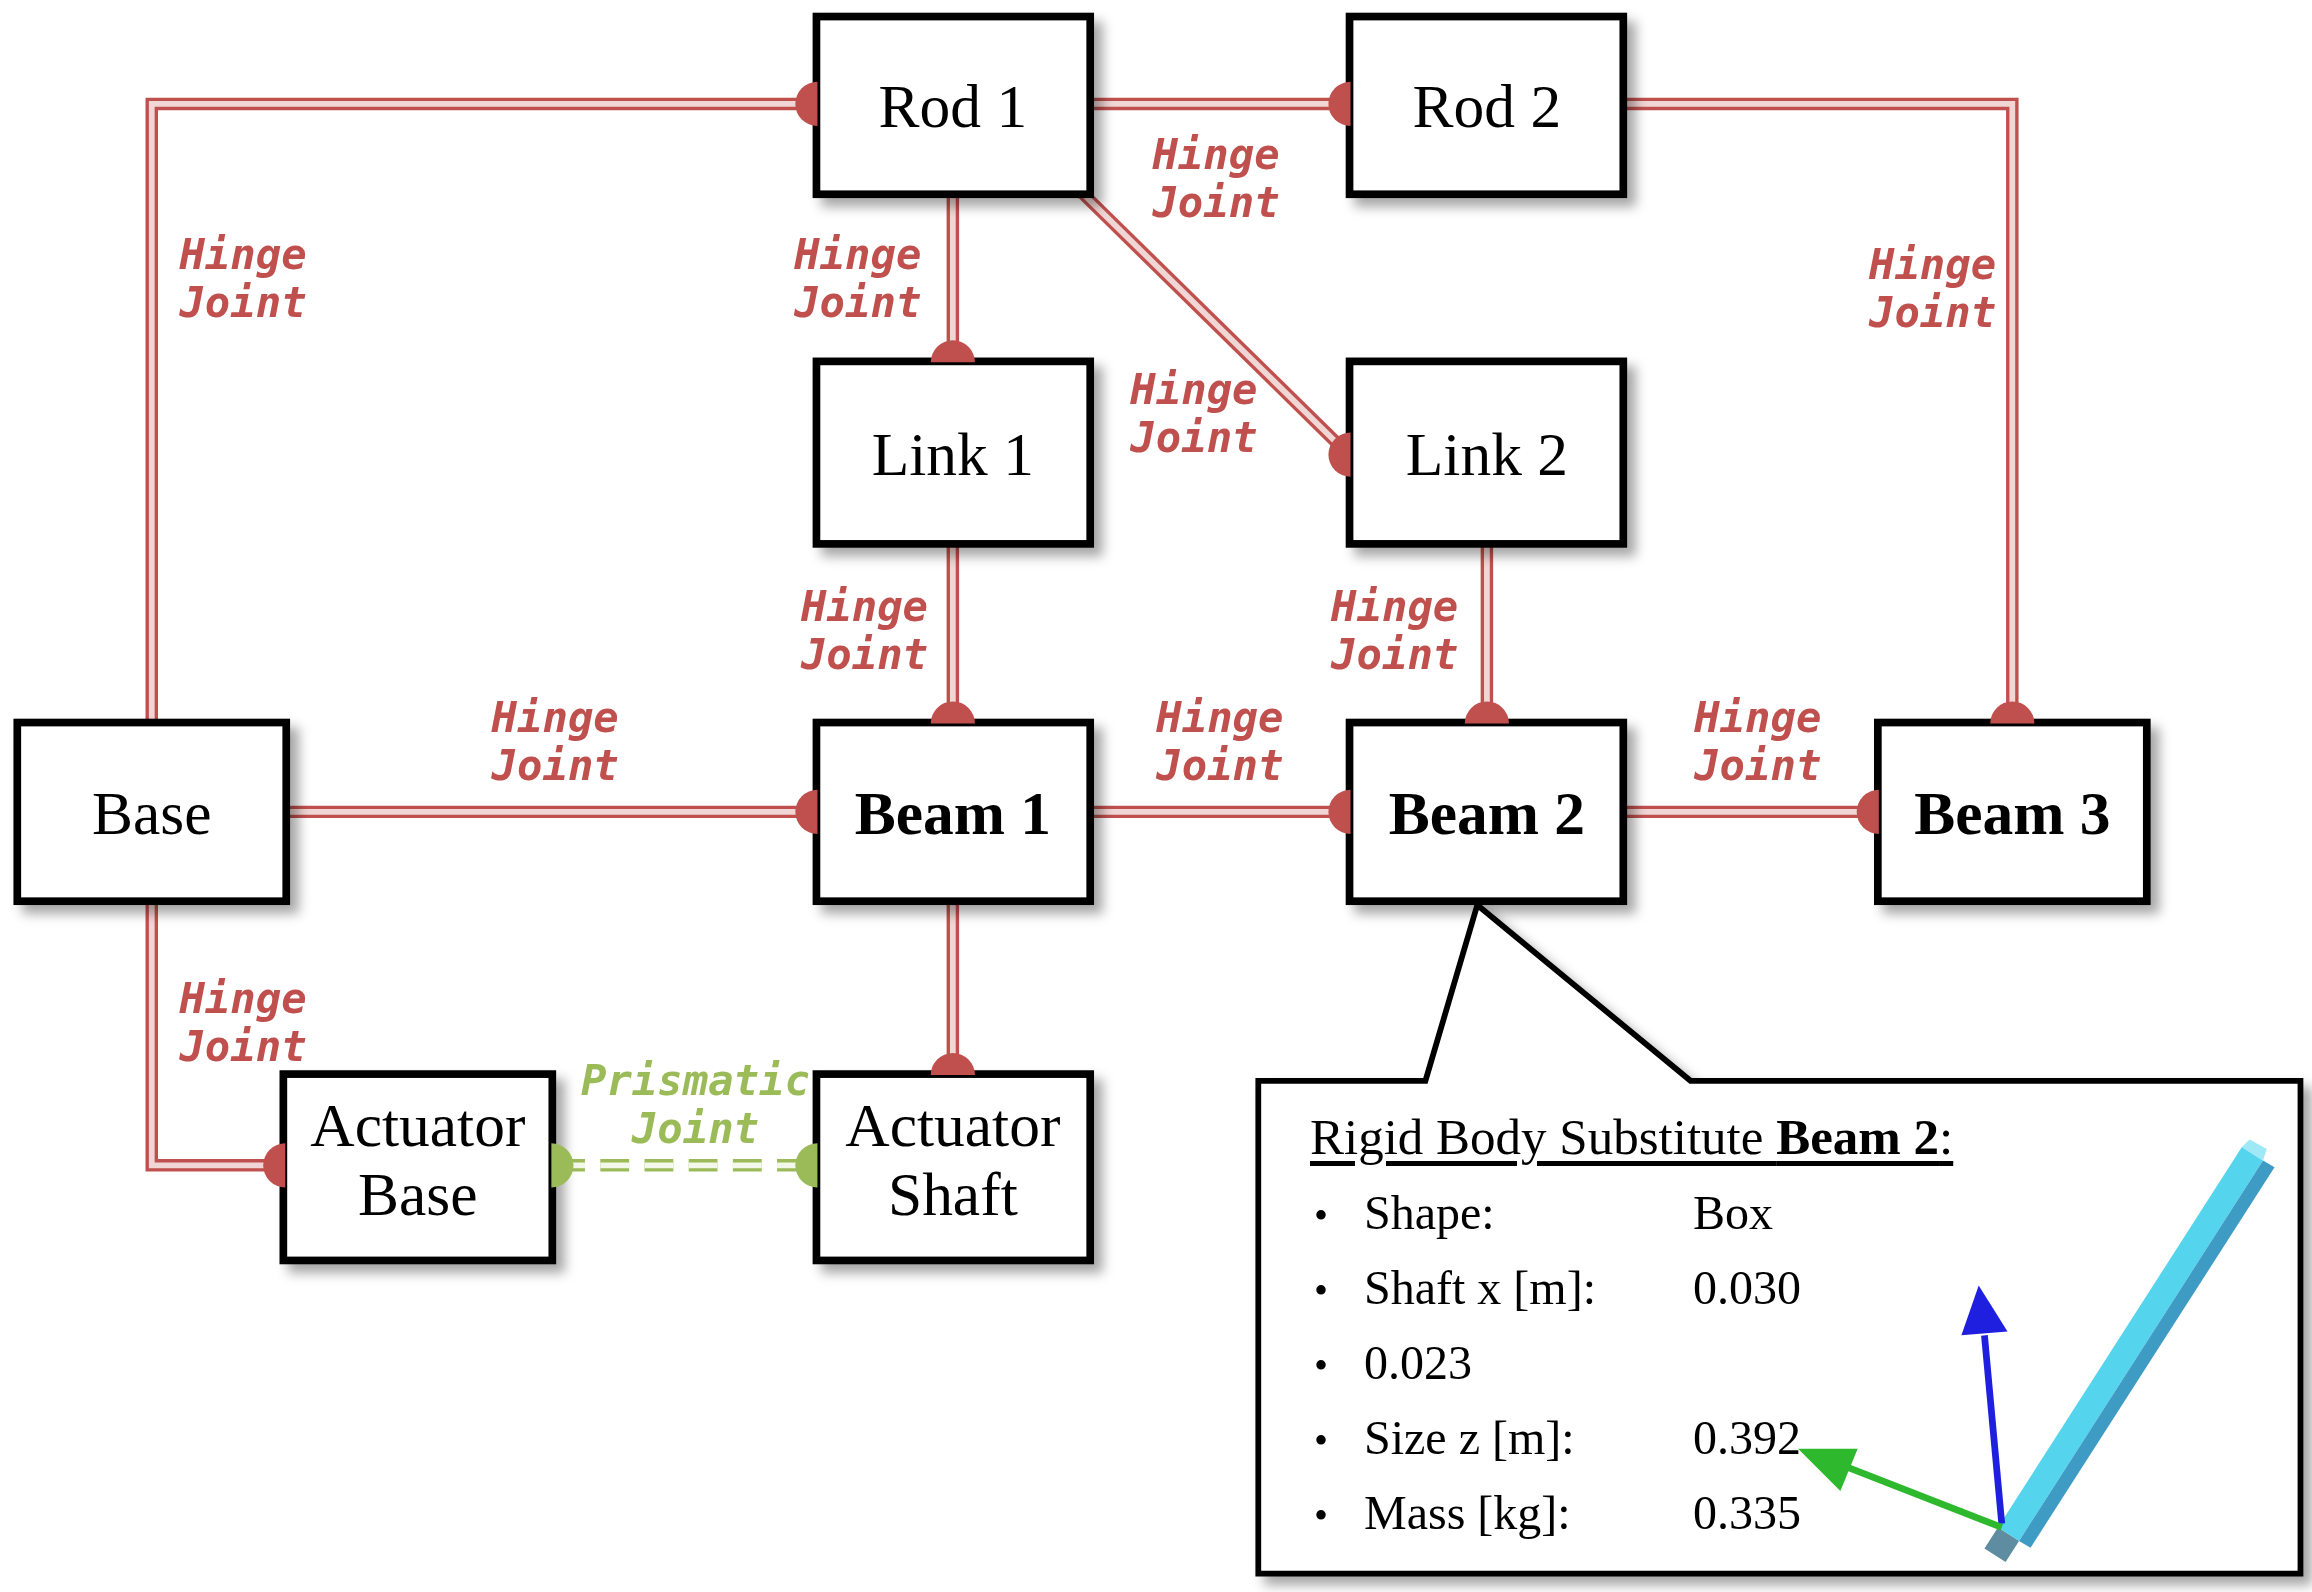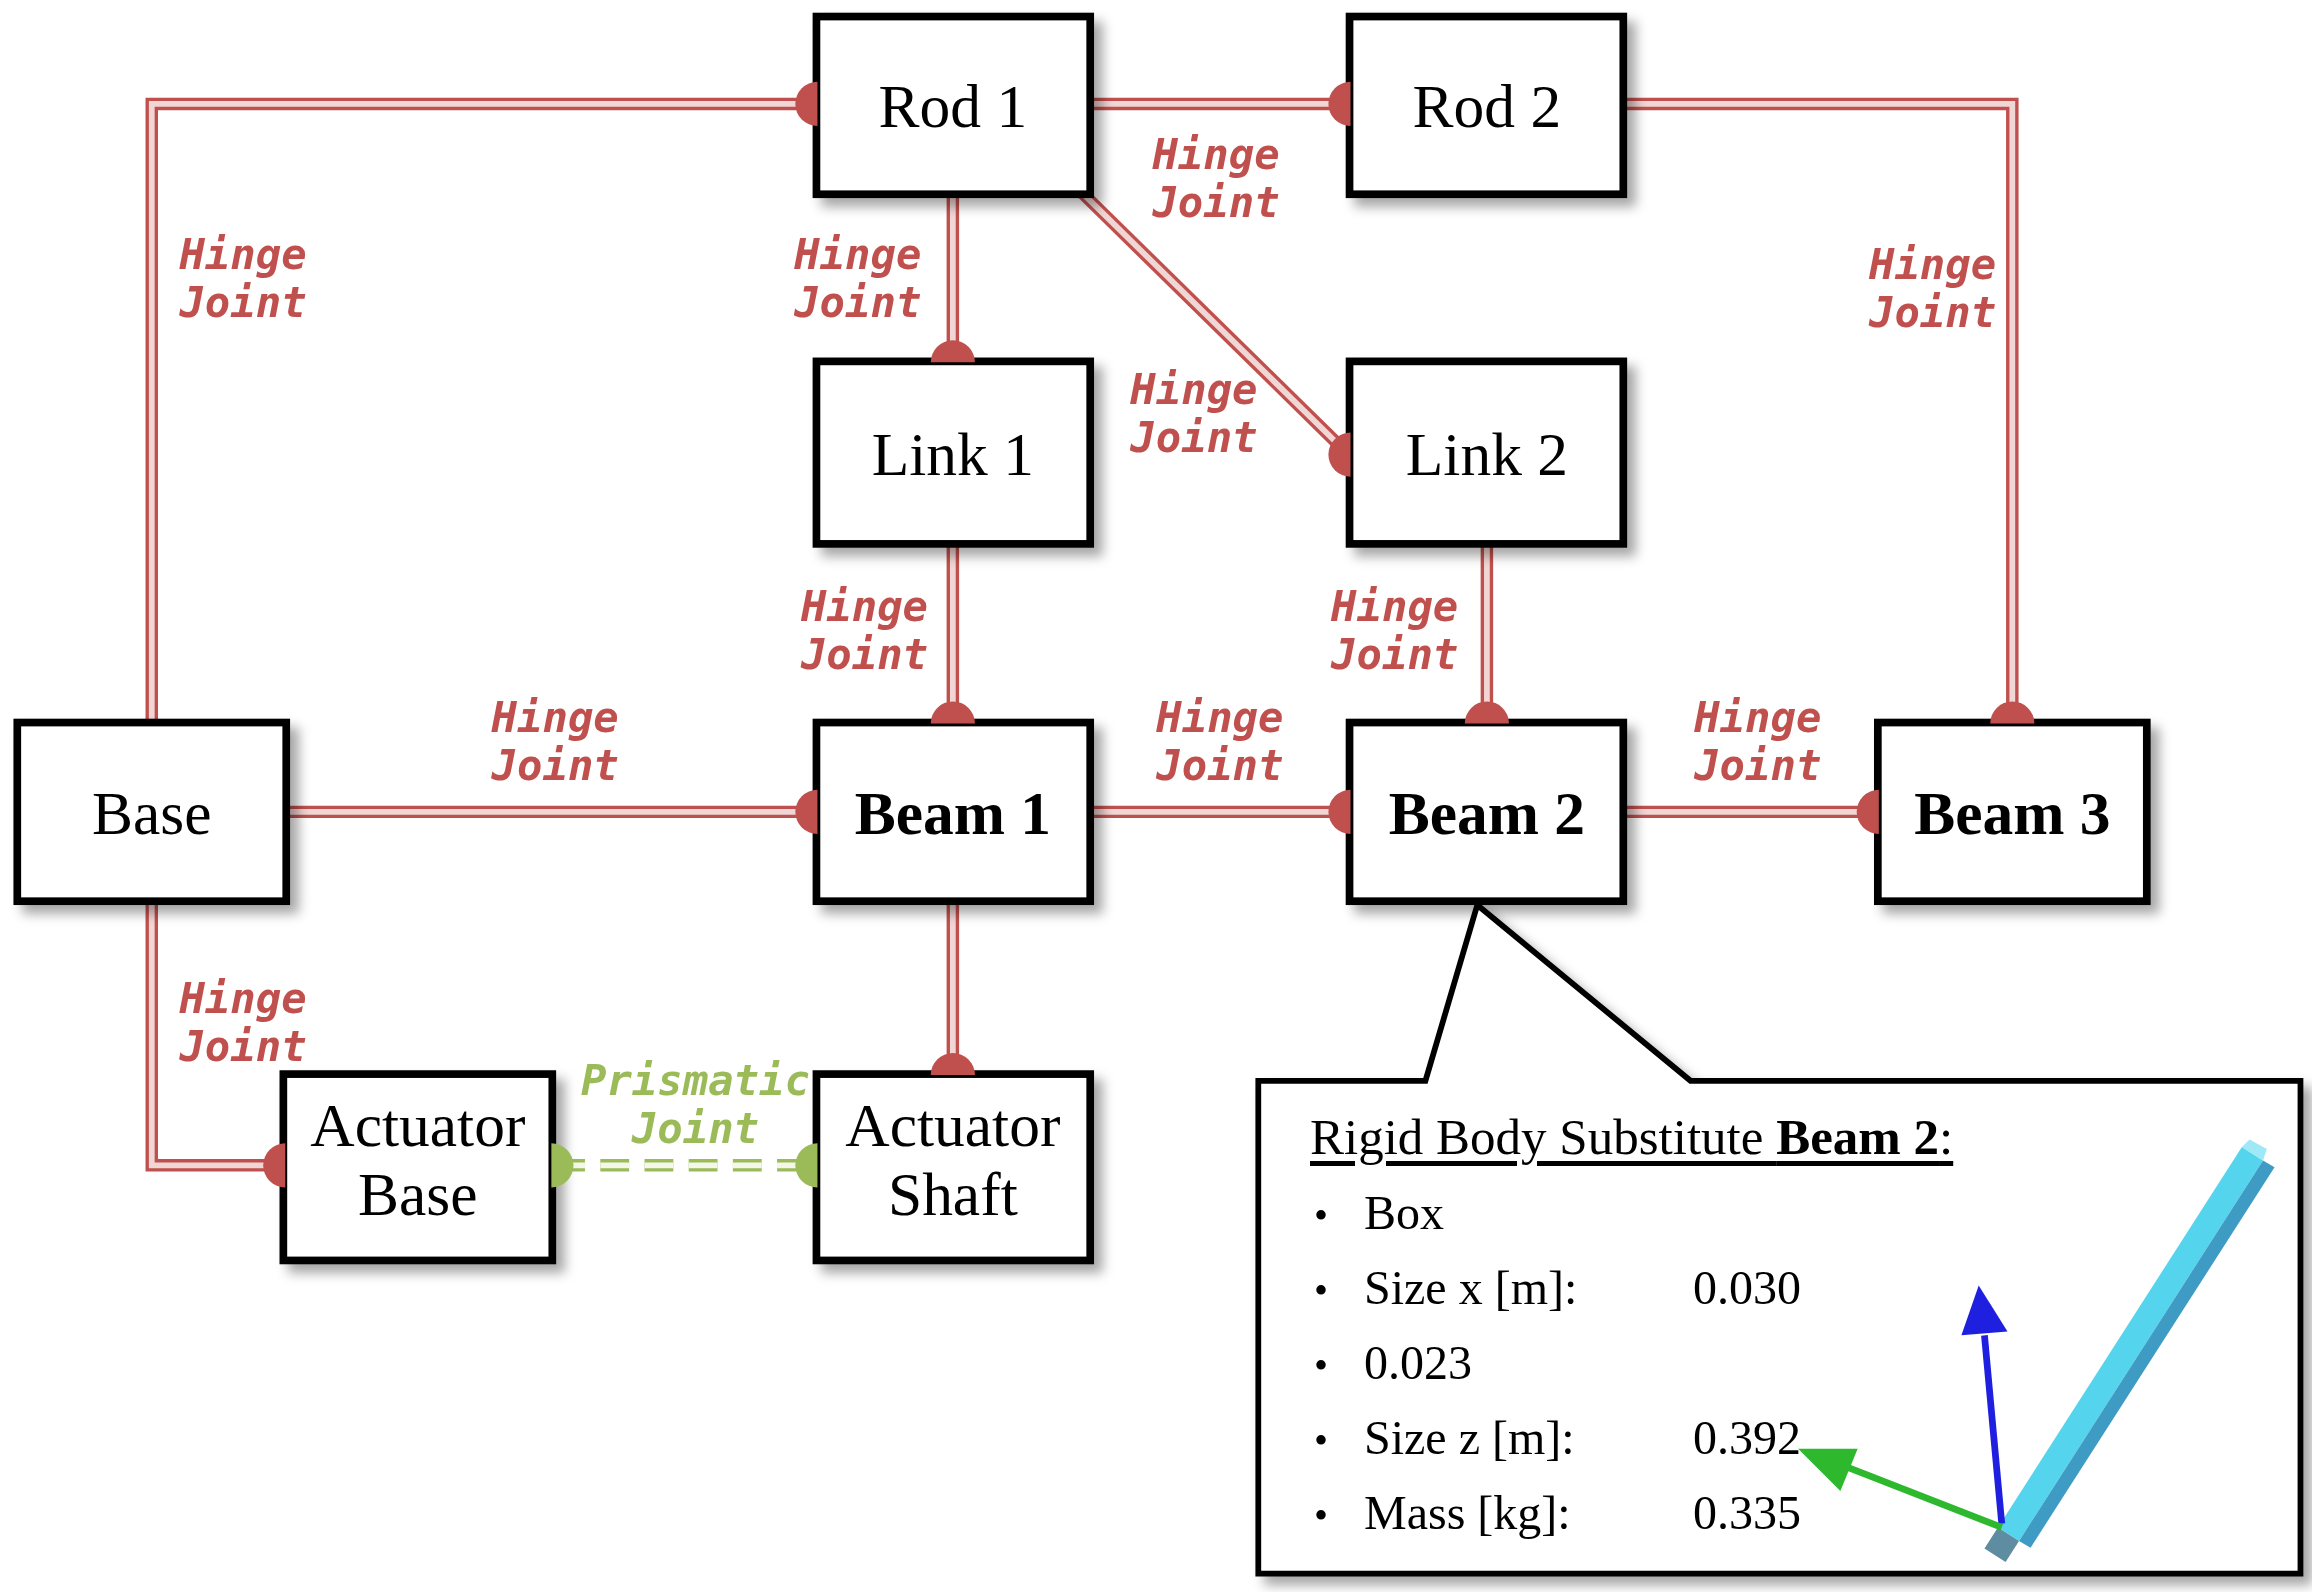--- a/index.html
+++ b/index.html
@@ -230,25 +230,26 @@
     </g>
   </g>
 </svg>
 
 <div class="info-content">
   <div class="info-title">
     <span class="u"><span>Rigid Body Substitute </span><span class="bold">Beam 2</span><span>:</span></span>
   </div>
   <div class="info-row">
     <span class="bullet">•</span>
+    <span class="lab">Shape:</span>
     <span class="val">Box</span>
   </div>
   <div class="info-row">
     <span class="bullet">•</span>
-    <span class="lab">Size x [m]:</span>
+    <span class="lab">Shaft x [m]:</span>
     <span class="val">0.030</span>
   </div>
   <div class="info-row">
     <span class="bullet">•</span>
     <span class="val">0.023</span>
   </div>
   <div class="info-row">
     <span class="bullet">•</span>
     <span class="lab">Size z [m]:</span>
     <span class="val">0.392</span>

